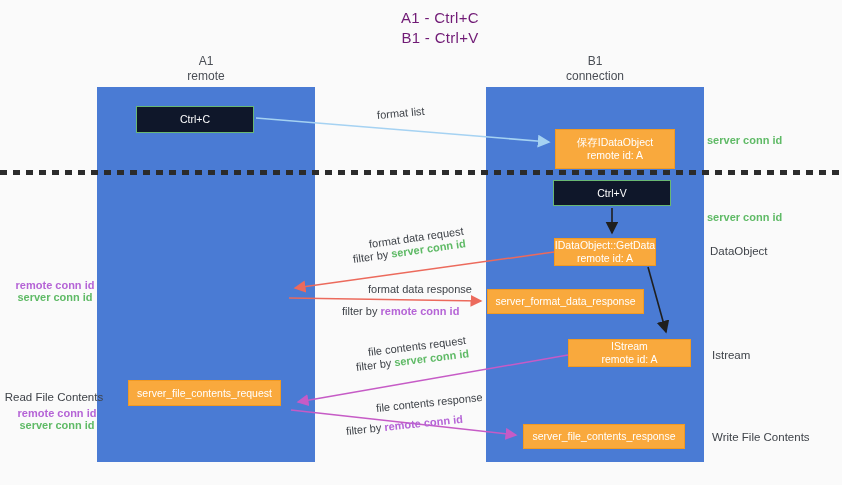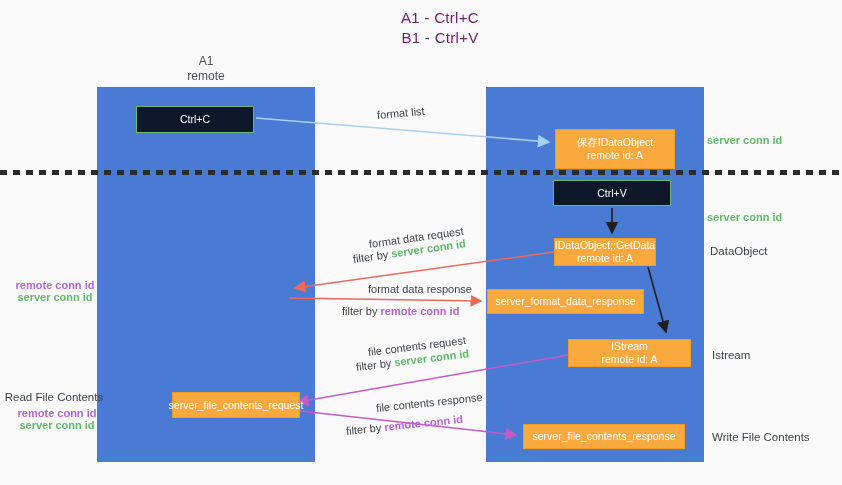--- a/index.html
+++ b/index.html
@@ -43,20 +43,22 @@
   <div class="title">
     <div>A1 - Ctrl+C</div>
     <div>B1 - Ctrl+V</div>
   </div>
 
   <div class="lane-header" style="left:97px;">
     <div>A1</div>
     <div>remote</div>
   </div>
   <div class="lane-header" style="left:486px;">
+    <div>B1</div>
+    <div>connection</div>
   </div>
 
   <div class="lane" style="left:97px;"></div>
   <div class="lane" style="left:486px;"></div>
 
   <div class="dotted"></div>
 
   <svg class="arrow-layer" viewBox="0 0 842 485">
     <defs>
       <marker id="ah-blue" markerWidth="9" markerHeight="9" refX="7" refY="4" orient="auto">
@@ -102,21 +104,21 @@
 
   <div class="node orange" style="left:487px;top:289px;width:157px;height:25px;">
     <span>server_format_data_response</span>
   </div>
 
   <div class="node orange" style="left:568px;top:339px;width:123px;height:28px;">
     <span>IStream</span>
     <span>remote id: A</span>
   </div>
 
-  <div class="node orange" style="left:128px;top:392px;width:128px;height:26px;margin-left:44px;">
+  <div class="node orange" style="left:128px;top:380px;width:153px;height:26px;">
     <span>server_file_contents_request</span>
   </div>
 
   <div class="node orange" style="left:523px;top:424px;width:162px;height:25px;">
     <span>server_file_contents_response</span>
   </div>
 
   <div class="lbl r5" style="left:377px;top:109px;">format list</div>
 
   <div class="lbl r8" style="left:369px;top:238px;">format data request</div>

